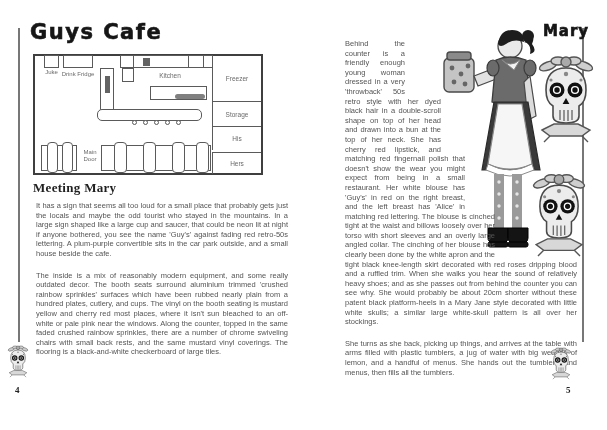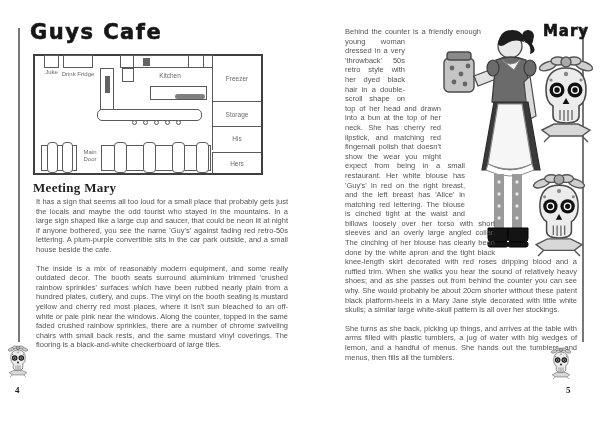--- a/index.html
+++ b/index.html
@@ -27,22 +27,22 @@
         display:flex;align-items:center;justify-content:center;font-size:6.5px;color:#6a6a6a;}
   .bench{position:absolute;border:1px solid #5a5a5a;border-radius:4px;background:#fff;z-index:2;}
   .stool{position:absolute;width:5px;height:5px;border:1px solid #5a5a5a;border-radius:50%;background:#fff;}
   .dark{background:#636363;border:none;}
   
   .section-heading{
     position:absolute;left:33px;top:180px;font-family:"Liberation Serif", serif;
     font-weight:bold;font-size:13px;color:#1f1f1f;letter-spacing:.3px;
   }
   .copy{font-size:7.5px;line-height:9.6px;text-align:justify;color:#555;}
-  .copy p{margin:0 0 9px 0;}
-  .lp-copy{position:absolute;left:36px;top:197px;width:252px;}
+  .copy p{margin:12px 0 9px 0;}
+  .lp-copy{position:absolute;left:36px;top:189px;width:252px;}
   .rp-copy{position:absolute;left:345px;top:27px;width:232px;}
   .sp{float:right;clear:right;}
   
   .art{position:absolute;}
   .corner-skull{position:absolute;width:22px;height:34px;}
   .pagenum{position:absolute;font-family:"Liberation Serif", serif;font-weight:bold;font-size:9px;color:#222;}
   .pn-left{left:15px;top:385px;}
   .pn-right{left:566px;top:385px;}
 </style>
 </head>

